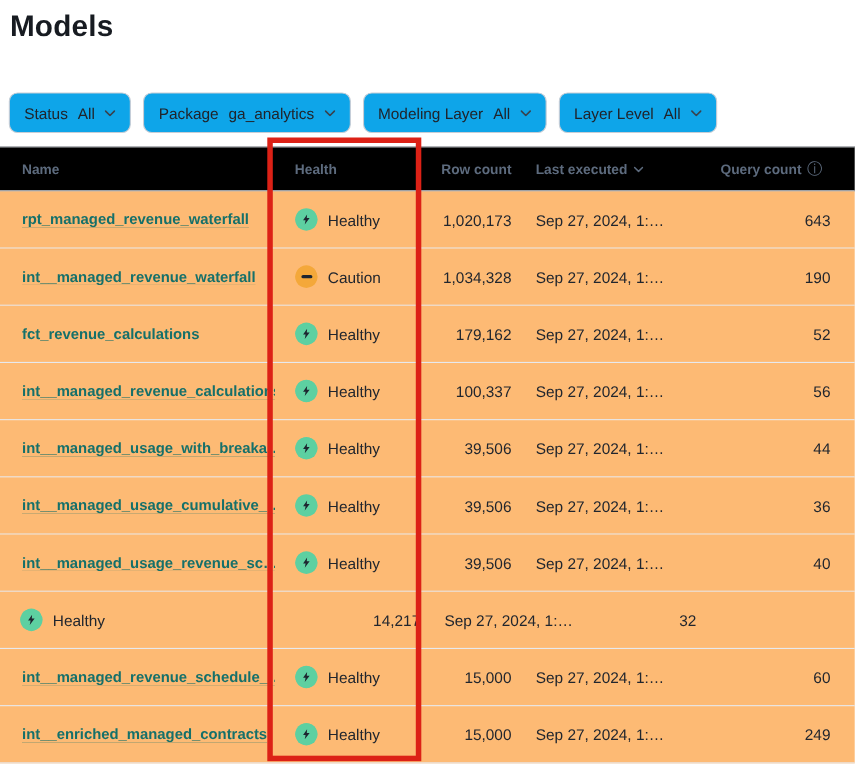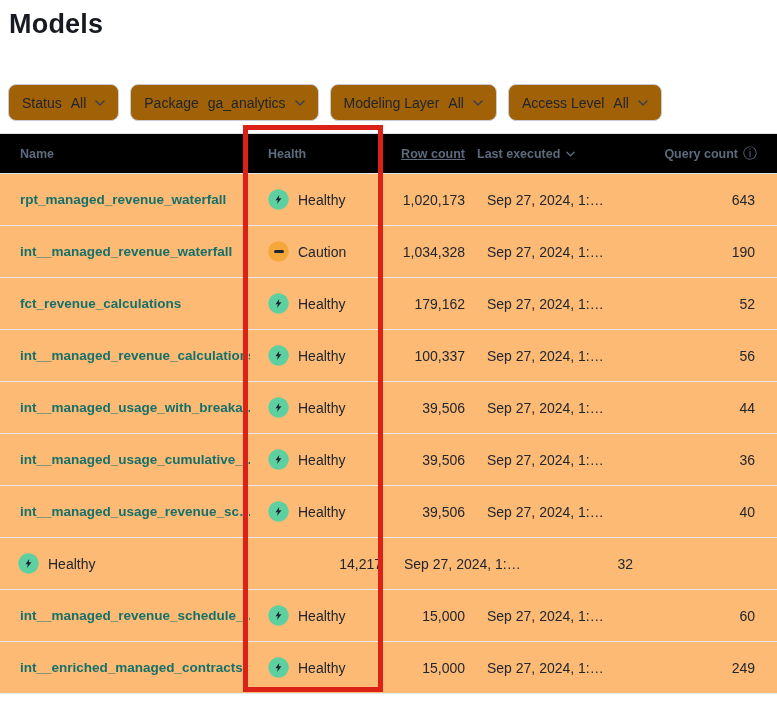--- a/index.html
+++ b/index.html
@@ -26,21 +26,21 @@
     gap: 11px;
     margin: 44px 0 0 8px;
   }
   .filter-btn {
     display: inline-flex;
     align-items: center;
     height: 37px;
     padding: 0 13px;
     border: 1px solid #c8cdd5;
     border-radius: 8px;
-    background: #a16207;
+    background: #0ea5e9;
     font-size: 14px;
     color: #20242b;
     cursor: pointer;
     white-space: nowrap;
   }
   .filter-btn .flabel { font-weight: 400; }
   .filter-btn .fvalue { margin-left: 9px; font-weight: 400; }
   .filter-btn .chev { margin-left: 9px; display: inline-flex; }
 
   .table-wrap { margin-top: 12px; width: 777px; }
@@ -55,23 +55,23 @@
     background: #000000;
     border-top: 1px solid #dde0e5;
     border-bottom: 1px solid #e3e6ea;
     font-size: 12.5px;
     font-weight: 700;
     color: #5d6b7e;
   }
   .th { display: flex; align-items: center; }
   .th-name { padding-left: 20px; }
   .th-health { padding-left: 18px; }
-  .th-rowcount { justify-content: flex-end; text-decoration: underline; }
-  .th-lastexec { padding-left: 12px; }
-  .th-query { justify-content: flex-end; padding-right: 20px; }
+  .th-rowcount { justify-content: flex-end; }
+  .th-lastexec { padding-left: 22px; }
+  .th-query { padding-right: 20px; }
   .sort-chev { margin-left: 6px; display: inline-flex; }
   .info-icon { margin-left: 5px; font-size: 14px; font-weight: 400; color: #5d6b7e; }
 
   .trow {
     height: 52px;
     border-bottom: 1px solid #e7e9ed;
     font-size: 14px;
     background: #fdba74;
   }
   .td { display: flex; align-items: center; }
@@ -155,21 +155,21 @@
     <button class="filter-btn">
       <span class="flabel">Modeling Layer</span>
       <span class="fvalue">All</span>
       <span class="chev">
           <svg width="10" height="6" viewBox="0 0 10 6">
             <path d="M1 1l4 4 4-4" stroke="#39424e" stroke-width="1.5" fill="none" stroke-linecap="round" stroke-linejoin="round"></path>
           </svg>
         </span>
     </button>
     <button class="filter-btn">
-      <span class="flabel">Access Level</span>
+      <span class="flabel">Layer Level</span>
       <span class="fvalue">All</span>
       <span class="chev">
           <svg width="10" height="6" viewBox="0 0 10 6">
             <path d="M1 1l4 4 4-4" stroke="#39424e" stroke-width="1.5" fill="none" stroke-linecap="round" stroke-linejoin="round"></path>
           </svg>
         </span>
     </button>
   </div>
 
   <div class="table-wrap">

